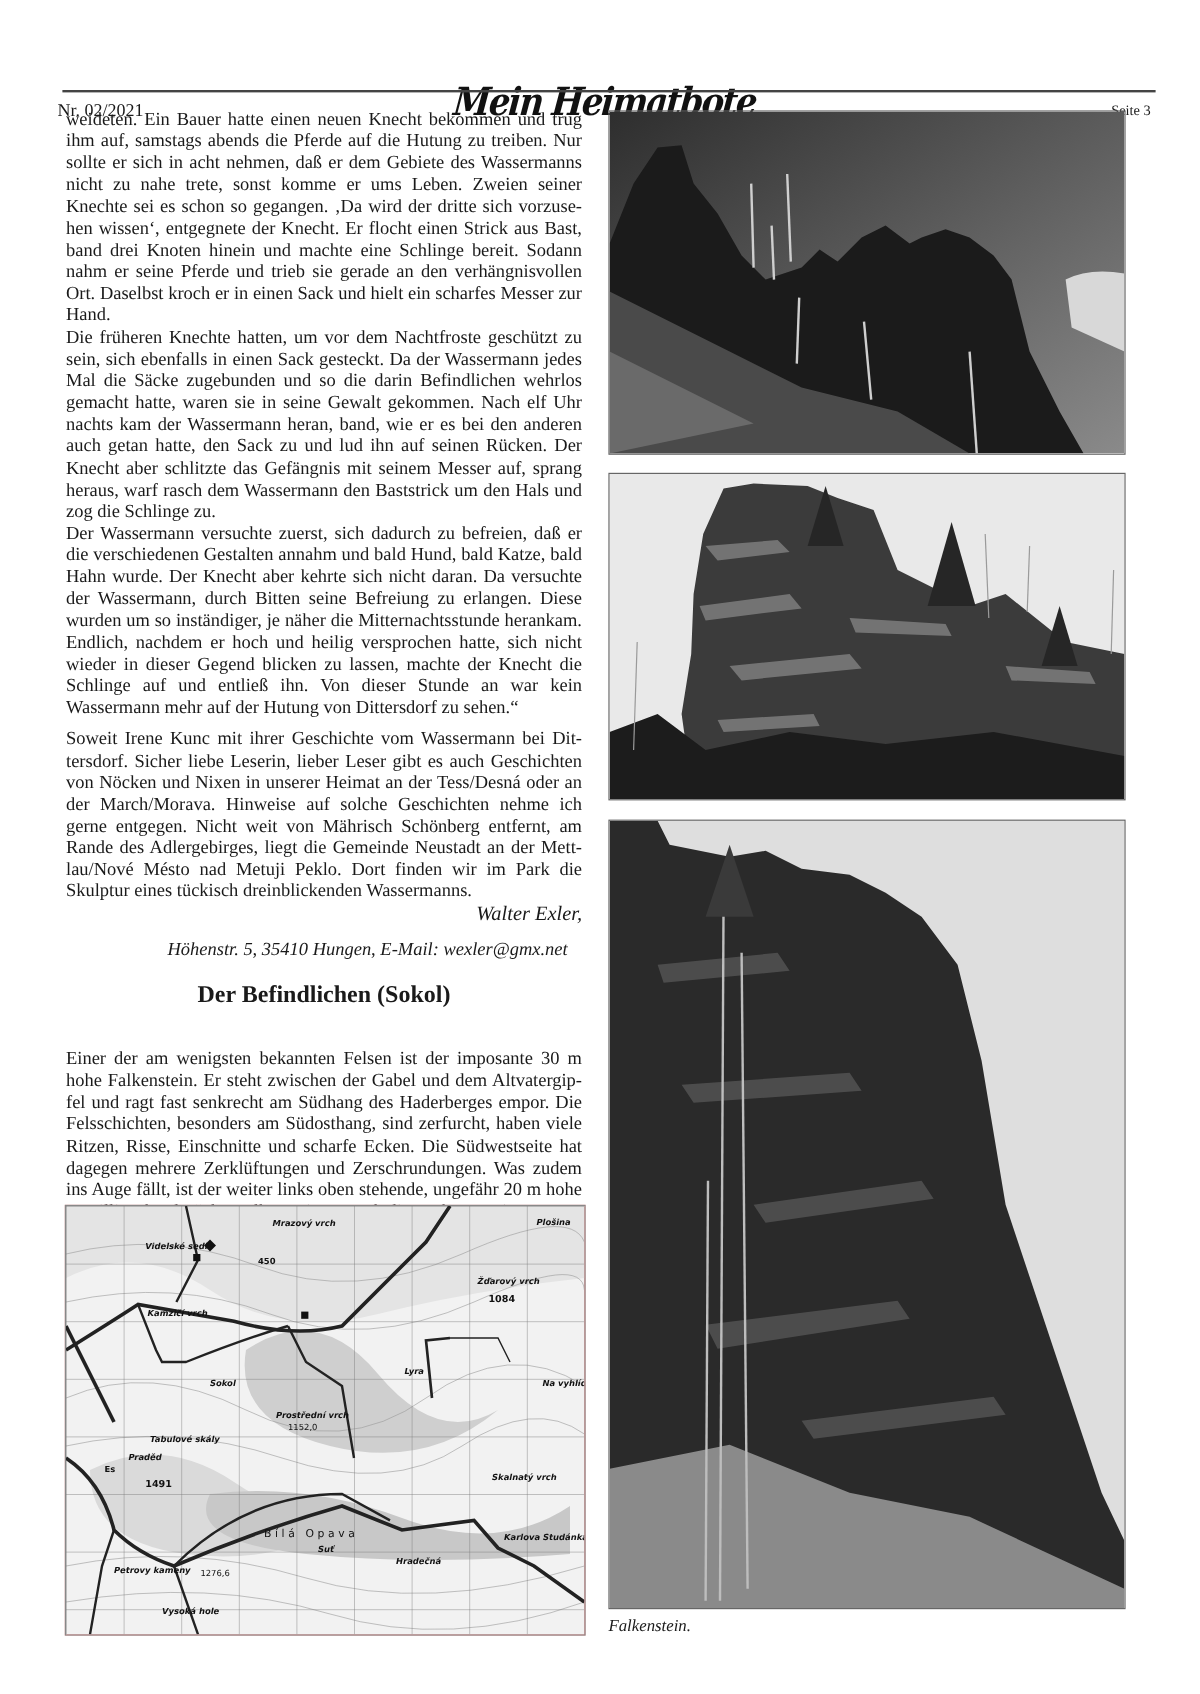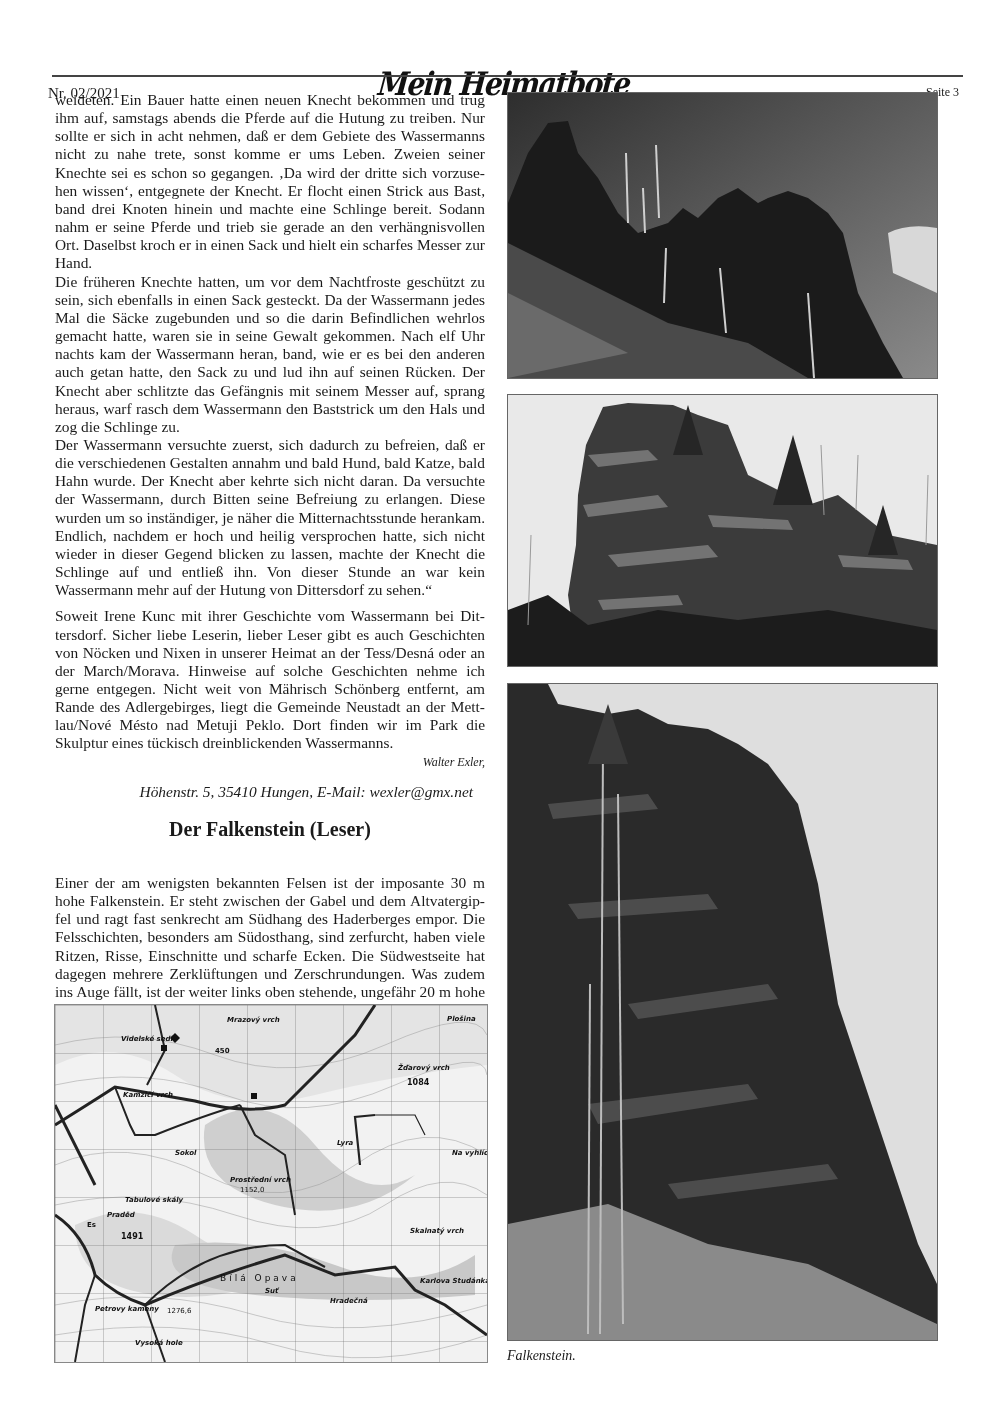--- a/index.html
+++ b/index.html
@@ -12,21 +12,21 @@
     .masthead { position: absolute; left: 50%; transform: translateX(-50%); top: 0px;
                 font-family: "DejaVu Serif", serif; font-weight: bold; font-style: italic;
                 font-size: 28px; letter-spacing: -1.5px; color: #111;
                 transform: translateX(-50%) scaleY(1.15) skewX(-6deg); }
     .rule { position: absolute; left: 52px; top: 75px; width: 911px; height: 2px; background: #444; }
 
     .col-left { position: absolute; left: 55px; top: 91px; width: 430px; }
     .body-text { font-size: 15.4px; line-height: 18.15px; text-align: justify; margin: 0; hyphens: manual; }
     .para { margin: 0; }
     .para.gap { margin-top: 8px; }
-    .signature { text-align: right; font-style: italic; font-size: 12px; line-height: 18.15px; margin: 0; }
+    .signature { text-align: right; font-style: italic; font-size: 17px; line-height: 18.15px; margin: 0; }
     .sig-addr { text-align: right; font-style: italic; font-size: 15.4px; line-height: 18.15px; margin: 12px; }
 
     .article-title { position: absolute; left: 55px; top: 818px; width: 430px; text-align: center;
                      font-size: 20px; font-weight: bold; }
     .col-left-2 { position: absolute; left: 55px; top: 874px; width: 430px; }
 
     .map { position: absolute; left: 54px; top: 1004px; width: 432px; height: 357px;
            border: 1px solid #888; background: #fca5a5; overflow: hidden; }
     .map svg { display: block; }
 
@@ -50,21 +50,21 @@
 
 <div class="col-left body-text">
   <p class="para">weideten. Ein Bauer hatte einen neuen Knecht bekommen und trug ihm auf, samstags abends die Pferde auf die Hutung zu treiben. Nur sollte er sich in acht nehmen, daß er dem Gebiete des Wassermanns nicht zu nahe trete, sonst komme er ums Leben. Zweien seiner Knechte sei es schon so gegangen. ‚Da wird der dritte sich vorzuse­hen wissen‘, entgegnete der Knecht. Er flocht einen Strick aus Bast, band drei Knoten hinein und machte eine Schlinge bereit. Sodann nahm er seine Pferde und trieb sie gerade an den verhängnisvollen Ort. Daselbst kroch er in einen Sack und hielt ein scharfes Messer zur Hand.</p>
   <p class="para">Die früheren Knechte hatten, um vor dem Nachtfroste geschützt zu sein, sich ebenfalls in einen Sack gesteckt. Da der Wassermann jedes Mal die Säcke zugebunden und so die darin Befindlichen wehrlos gemacht hatte, waren sie in seine Gewalt gekommen. Nach elf Uhr nachts kam der Wassermann heran, band, wie er es bei den anderen auch getan hatte, den Sack zu und lud ihn auf seinen Rücken. Der Knecht aber schlitzte das Gefängnis mit seinem Messer auf, sprang heraus, warf rasch dem Wassermann den Baststrick um den Hals und zog die Schlinge zu.</p>
   <p class="para">Der Wassermann versuchte zuerst, sich dadurch zu befreien, daß er die verschiedenen Gestalten annahm und bald Hund, bald Katze, bald Hahn wurde. Der Knecht aber kehrte sich nicht daran. Da ver­suchte der Wassermann, durch Bitten seine Befreiung zu erlangen. Diese wurden um so inständiger, je näher die Mitternachtsstunde herankam. Endlich, nachdem er hoch und heilig versprochen hatte, sich nicht wieder in dieser Gegend blicken zu lassen, machte der Knecht die Schlinge auf und entließ ihn. Von dieser Stunde an war kein Wassermann mehr auf der Hutung von Dittersdorf zu sehen.“</p>
   <p class="para gap">Soweit Irene Kunc mit ihrer Geschichte vom Wassermann bei Dit­tersdorf. Sicher liebe Leserin, lieber Leser gibt es auch Geschichten von Nöcken und Nixen in unserer Heimat an der Tess/Desná oder an der March/Morava. Hinweise auf solche Geschichten nehme ich gerne entgegen. Nicht weit von Mährisch Schönberg entfernt, am Rande des Adlergebirges, liegt die Gemeinde Neustadt an der Mett­lau/Nové Mésto nad Metuji Peklo. Dort finden wir im Park die Skulptur eines tückisch dreinblickenden Wassermanns.</p>
   <p class="signature">Walter Exler,</p>
   <p class="sig-addr">Höhenstr. 5, 35410 Hungen, E-Mail: wexler@gmx.net</p>
 </div>
 
-<div class="article-title">Der Falkenstein (Leser)</div>
+<div class="article-title">Der Befindlichen (Sokol)</div>
 <div class="col-left-2 body-text">
   <p class="para">Einer der am wenigsten bekannten Felsen ist der imposante 30 m hohe Falkenstein. Er steht zwischen der Gabel und dem Altvatergip­fel und ragt fast senkrecht am Südhang des Haderberges empor. Die Felsschichten, besonders am Südosthang, sind zerfurcht, haben viele Ritzen, Risse, Einschnitte und scharfe Ecken. Die Südwestseite hat dagegen mehrere Zerklüftungen und Zerschrundungen. Was zudem ins Auge fällt, ist der weiter links oben stehende, ungefähr 20 m hohe „Zwillingsbruder“ des Falkensteins. Durch die starke Verwitterung</p>
 </div>
 
 <div class="map">
   <svg width="432" height="357" viewBox="0 0 432 357">
     <defs>
       <pattern id="grid" width="48" height="48" patternUnits="userSpaceOnUse">
         <path d="M48 0 L0 0 0 48" fill="none" stroke="#777" stroke-width="0.7"></path>
       </pattern>

